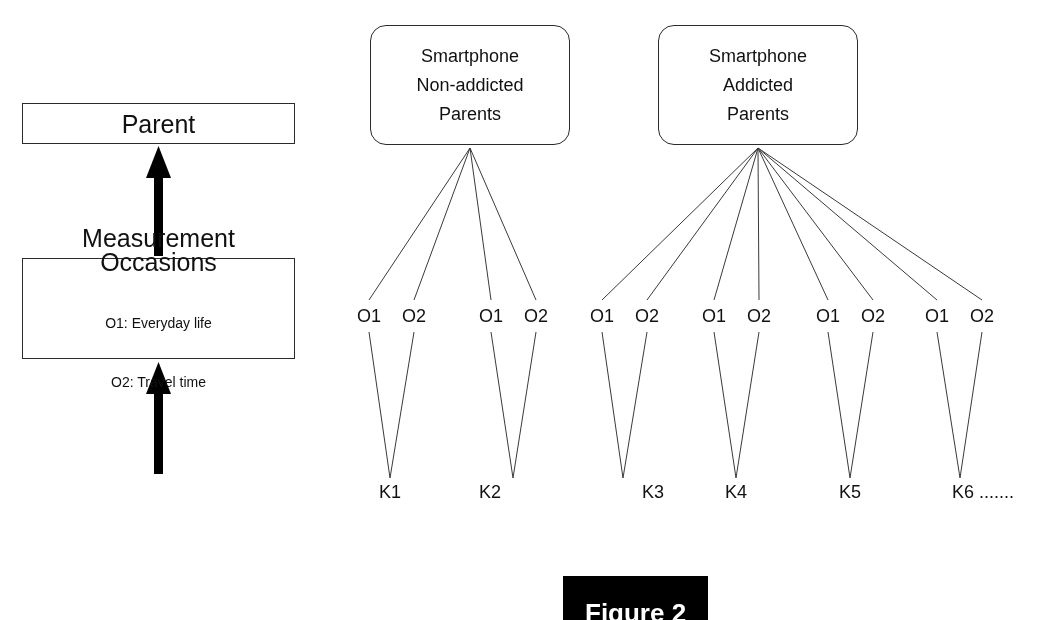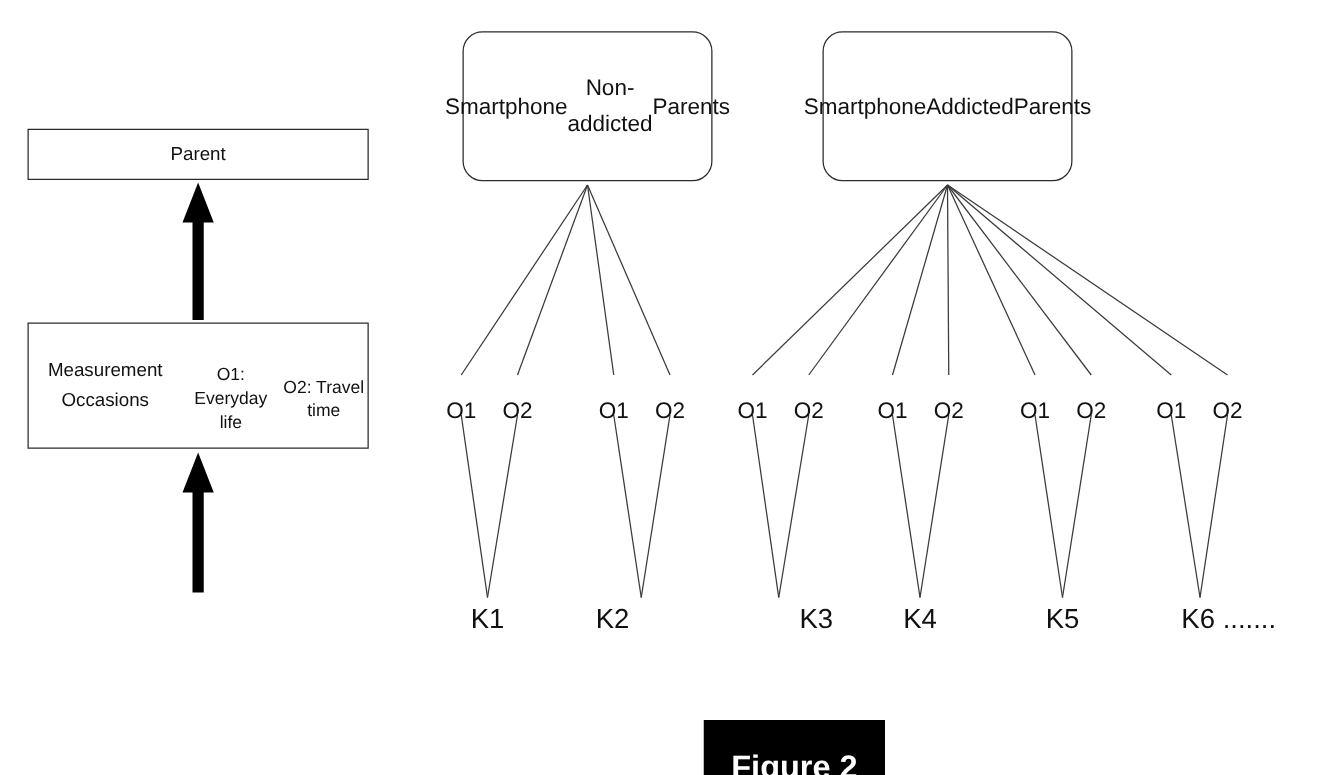--- a/index.html
+++ b/index.html
@@ -20,43 +20,43 @@
     position: absolute;
     left: 0; top: 0;
     width: 1054px; height: 620px;
     pointer-events: none;
   }
   .box {
     position: absolute;
     border: 1px solid #2b2b2b;
     background: #ffffff;
     display: flex;
-    flex-direction: row;
+    flex-direction: column;
     align-items: center;
     justify-content: center;
     text-align: center;
     box-sizing: border-box;
   }
   .box.rounded { border-radius: 16px; }
-  .box-title { font-size: 15px; line-height: 24px; }
+  .box-title { font-size: 25px; line-height: 24px; }
   .box-sub   { font-size: 14px; line-height: 19px; margin-top: 20px; }
   .rbox-line { font-size: 18px; line-height: 29px; }
   .rbox-line.bold { font-weight: normal; }
   .olabel {
     position: absolute;
-    top: 318px;
+    top: 306px;
     transform: translateX(-50%);
     font-size: 18px;
     white-space: nowrap;
   }
   .klabel {
     position: absolute;
     top: 482px;
     transform: translateX(-50%);
-    font-size: 22px;
+    font-size: 18px;
     white-space: nowrap;
   }
   .caption {
     position: absolute;
     left: 563px;
     top: 532px;
     background: #000000;
     color: #ffffff;
     font-size: 26px;
     font-weight: bold;
@@ -113,21 +113,21 @@
     <g>
       <line x1="158.5" y1="474" x2="158.5" y2="392" stroke="#000000" stroke-width="9"></line>
       <polygon points="158.5,362 146,394 171,394" fill="#000000"></polygon>
     </g>
   </svg>
 
   <div class="box" style="left:22px; top:103px; width:273px; height:41px;">
     <div class="box-title">Parent</div>
   </div>
 
-  <div class="box" style="left:22px; top:258px; width:273px; height:101px;">
+  <div class="box" style="left:22px; top:258px; width:273px; height:101px;gap:20px;">
     <div class="box-title">Measurement Occasions</div>
     <div class="box-sub">O1: Everyday life</div>
     <div class="box-sub">O2: Travel time</div>
   </div>
 
 
   <div class="box rounded" style="left:370px; top:25px; width:200px; height:120px;">
     <div class="rbox-line">Smartphone</div>
     <div class="rbox-line bold">Non-addicted</div>
     <div class="rbox-line">Parents</div>

